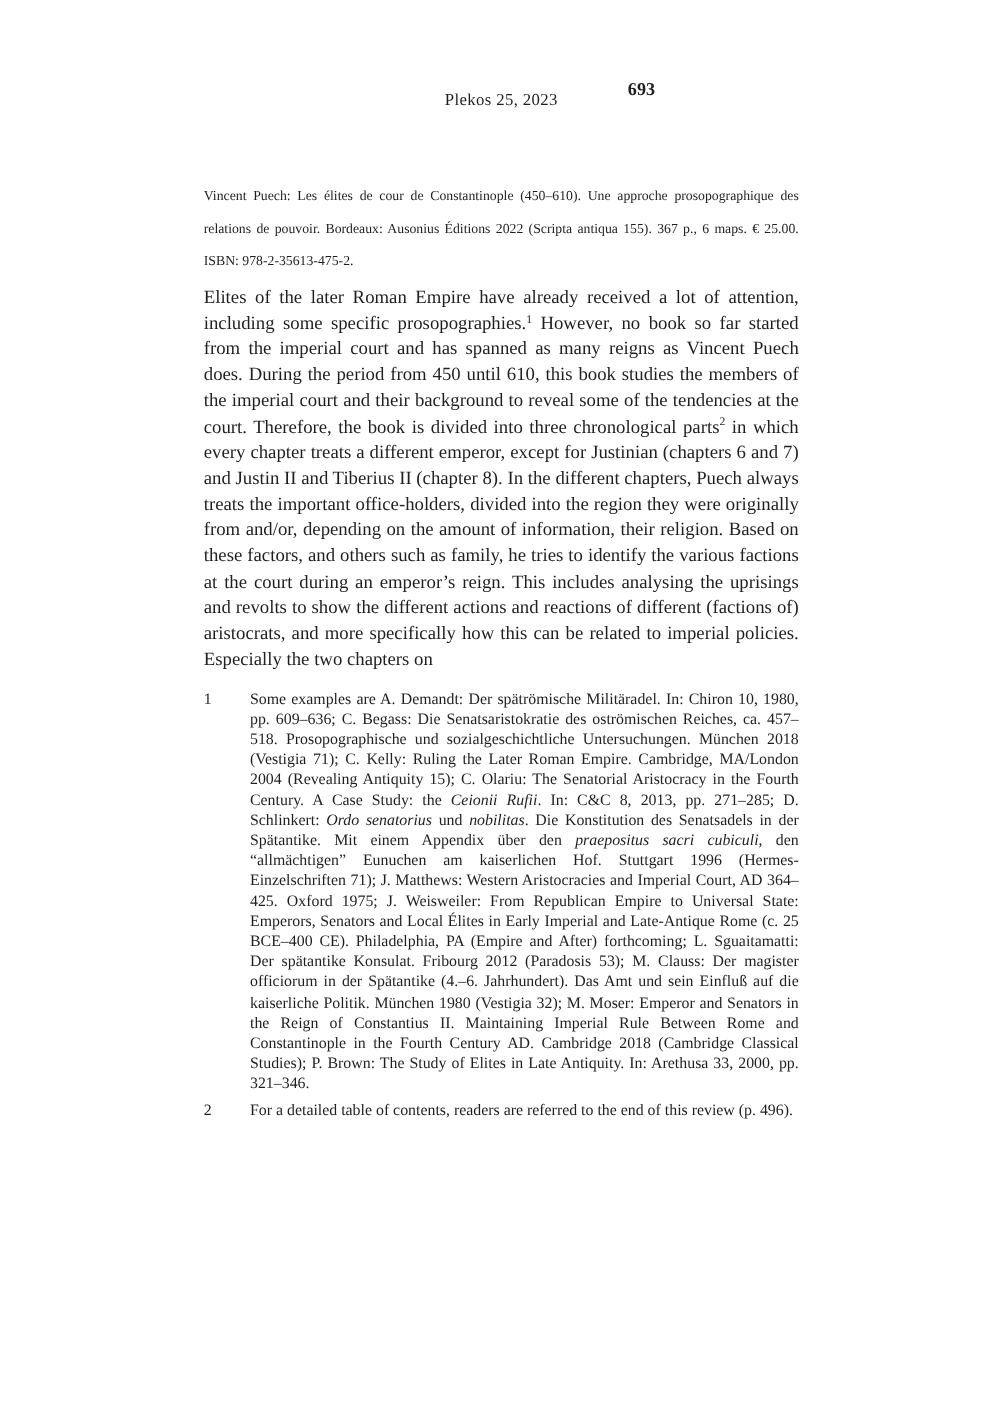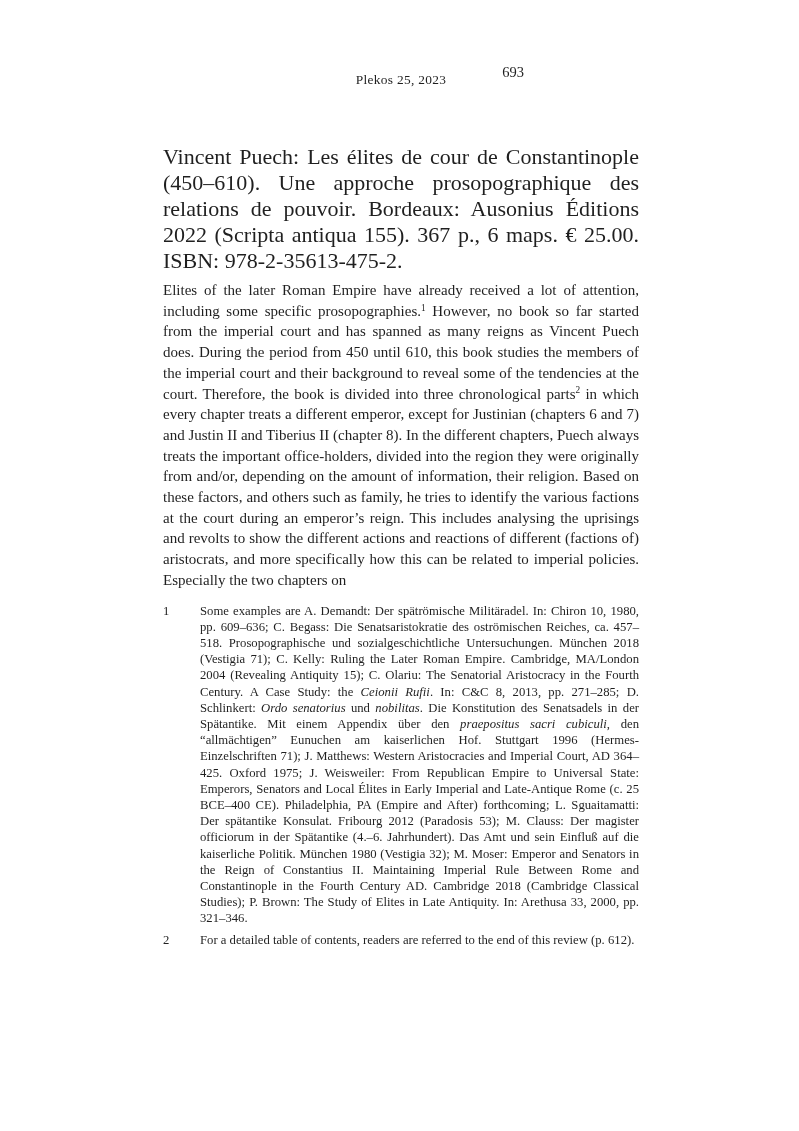--- a/index.html
+++ b/index.html
@@ -23,30 +23,31 @@
     width: 476px;
     text-align: center;
     font-size: 13.4px;
     letter-spacing: 0.3px;
   }
   .page-number {
     position: absolute;
     top: 64px;
     right: 152px;
     font-size: 14.5px;
+    font-weight: bold;
   }
   .content {
     position: absolute;
     top: 0;
     left: 163px;
     width: 476px;
   }
   .citation {
     margin-top: 144px;
-    font-size: 22px;
+    font-size: 11px;
     line-height: 26px;
     text-align: justify;
     hyphens: auto;
   }
   .review-body {
     margin-top: 6px;
     font-size: 15px;
     line-height: 20.7px;
     text-align: justify;
     hyphens: auto;
@@ -95,18 +96,18 @@
 
     <div class="footnotes">
 
       <div class="footnote">
         <div class="fn-num">1</div>
         <div class="fn-text">Some examples are A. Demandt: Der spätrömische Militäradel. In: Chiron 10, 1980, pp. 609–636; C. Begass: Die Senatsaristokratie des oströmischen Reiches, ca. 457–518. Prosopographische und sozialgeschichtliche Untersuchungen. München 2018 (Vestigia 71); C. Kelly: Ruling the Later Roman Empire. Cambridge, MA/London 2004 (Revealing Antiquity 15); C. Olariu: The Senatorial Aristocracy in the Fourth Century. A Case Study: the <i>Ceionii Rufii</i>. In: C&amp;C 8, 2013, pp. 271–285; D. Schlinkert: <i>Ordo senatorius</i> und <i>nobilitas</i>. Die Konstitution des Senatsadels in der Spätantike. Mit einem Appendix über den <i>praepositus sacri cubiculi</i>, den “allmächtigen” Eunuchen am kaiserlichen Hof. Stuttgart 1996 (Hermes-Einzelschriften 71); J. Matthews: Western Aristocracies and Imperial Court, AD 364–425. Oxford 1975; J. Weisweiler: From Republican Empire to Universal State: Emperors, Senators and Local Élites in Early Imperial and Late-Antique Rome (c. 25 BCE–400 CE). Philadelphia, PA (Empire and After) forthcoming; L. Sguaitamatti: Der spätantike Konsulat. Fribourg 2012 (Paradosis 53); M. Clauss: Der magister officiorum in der Spätantike (4.–6. Jahrhundert). Das Amt und sein Einfluß auf die kaiserliche Politik. München 1980 (Vestigia 32); M. Moser: Emperor and Senators in the Reign of Constantius II. Maintaining Imperial Rule Between Rome and Constantinople in the Fourth Century AD. Cambridge 2018 (Cambridge Classical Studies); P. Brown: The Study of Elites in Late Antiquity. In: Arethusa 33, 2000, pp. 321–346.</div>
       </div>
 
       <div class="footnote">
         <div class="fn-num">2</div>
-        <div class="fn-text">For a detailed table of contents, readers are referred to the end of this review (p. 612).</div>
+        <div class="fn-text">For a detailed table of contents, readers are referred to the end of this review (p. 496).</div>
       </div>
 
     </div>
   </div>
 </div>
 
 </body></html>

